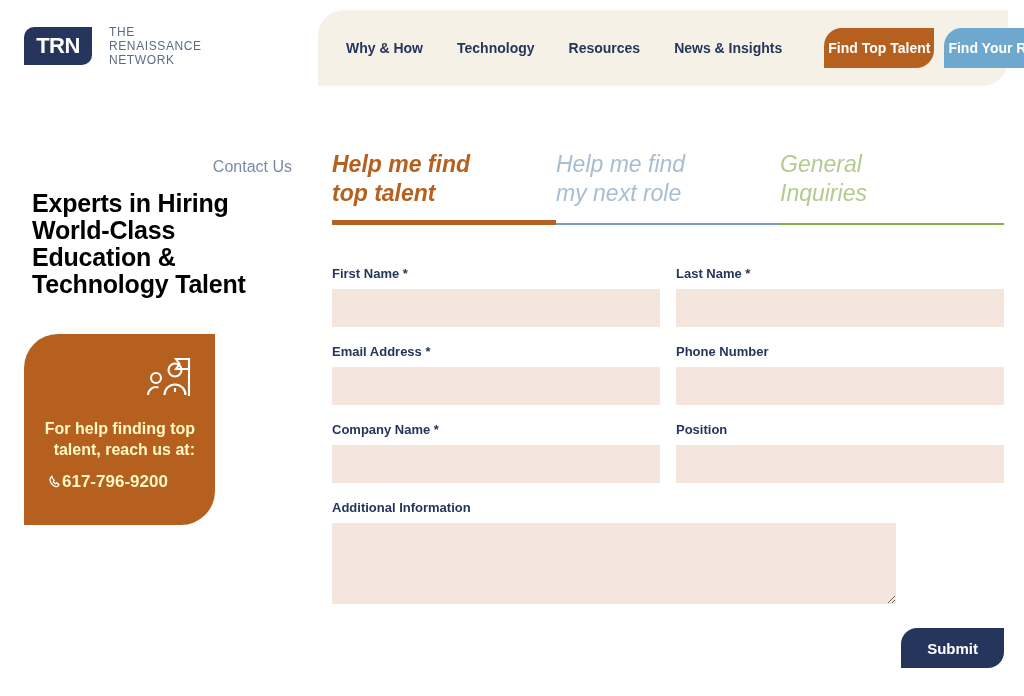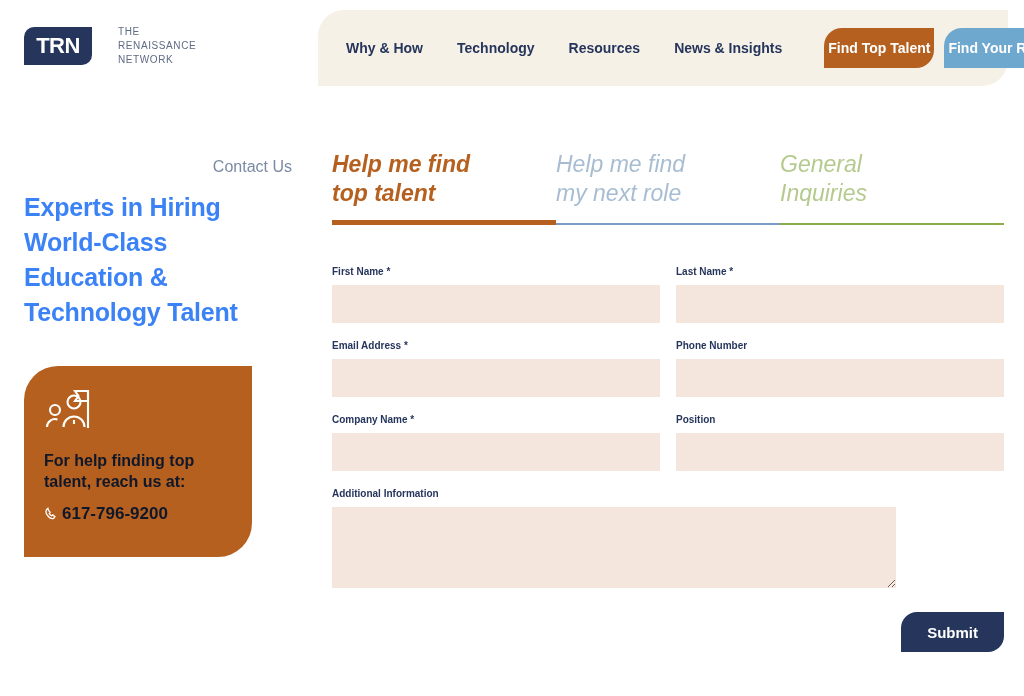--- a/index.html
+++ b/index.html
@@ -58,25 +58,25 @@
   }
   .logo-mark-text {
     color: #ffffff;
     font-weight: bold;
     font-size: 22px;
     letter-spacing: -0.5px;
     font-family: "Liberation Sans", sans-serif;
   }
 
   .logo-words {
-    margin-left: 26px;
+    margin-left: 17px;
     margin-top: -2px;
     line-height: 14px;
     color: #5d6b83;
-    font-size: 10px;
+    font-size: 12px;
     letter-spacing: 0.6px;
     white-space: nowrap;
   }
 
   .nav-link {
     font-size: 14px;
     font-weight: bold;
     color: #25355c;
     margin-right: 34px;
     white-space: nowrap;
@@ -113,32 +113,34 @@
   #eyebrow {
     font-size: 16px;
     color: #7b8aa3;
     margin-bottom: 14px;
     text-align: right;
   }
 
   #page-title {
     font-size: 25px;
     font-weight: bold;
-    line-height: 35px;
-    color: #3b82f6;
+    line-height: 27px;
+    color: #000000;
     letter-spacing: -0.2px;
+    margin-left: 8px;
   }
 
   #contact-card {
     margin-top: 36px;
-    width: 228px;
+    width: 191px;
     background: #b5601f;
     border-radius: 34px 0 34px 0;
     padding: 22px 20px 22px 20px;
-    color: #0f172a;
+    color: #fef9c3;
+    text-align: right;
   }
 
   #card-icon { margin-bottom: 14px; }
 
   #card-heading {
     font-size: 16px;
     font-weight: bold;
     line-height: 21px;
     margin-bottom: 14px;
   }
@@ -196,21 +198,21 @@
   .field-row {
     display: flex;
     justify-content: space-between;
     margin-bottom: 17px;
   }
   .field { width: 328px; }
   .field.full { width: 564px; }
 
   .field-label {
     display: block;
-    font-size: 10px;
+    font-size: 13px;
     font-weight: bold;
     color: #25355c;
     margin-bottom: 8px;
   }
 
   .field-input {
     width: 100%;
     height: 38px;
     background: #f5e6dd;
     border: none;

